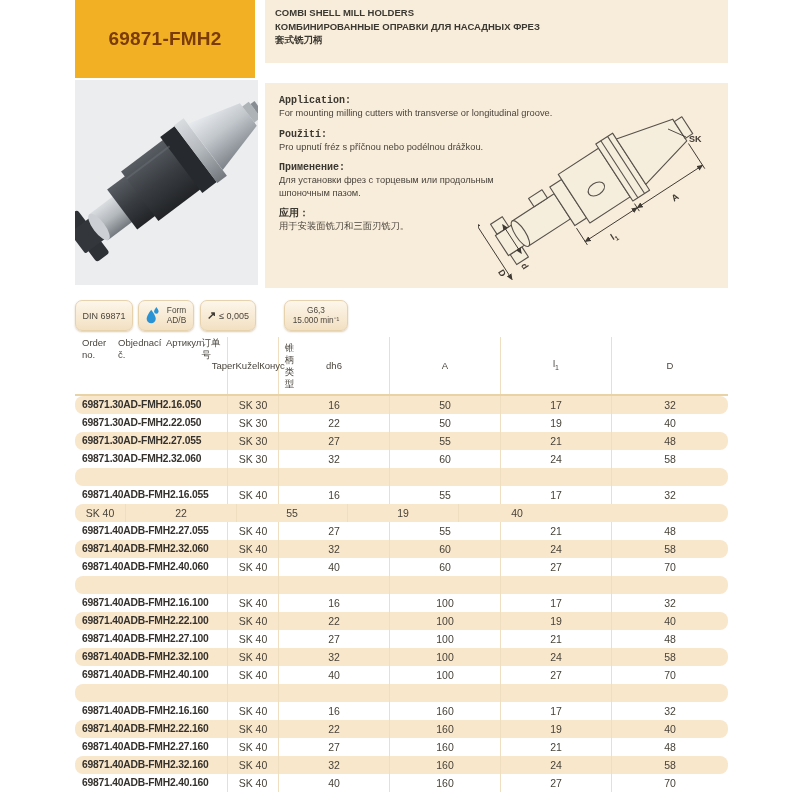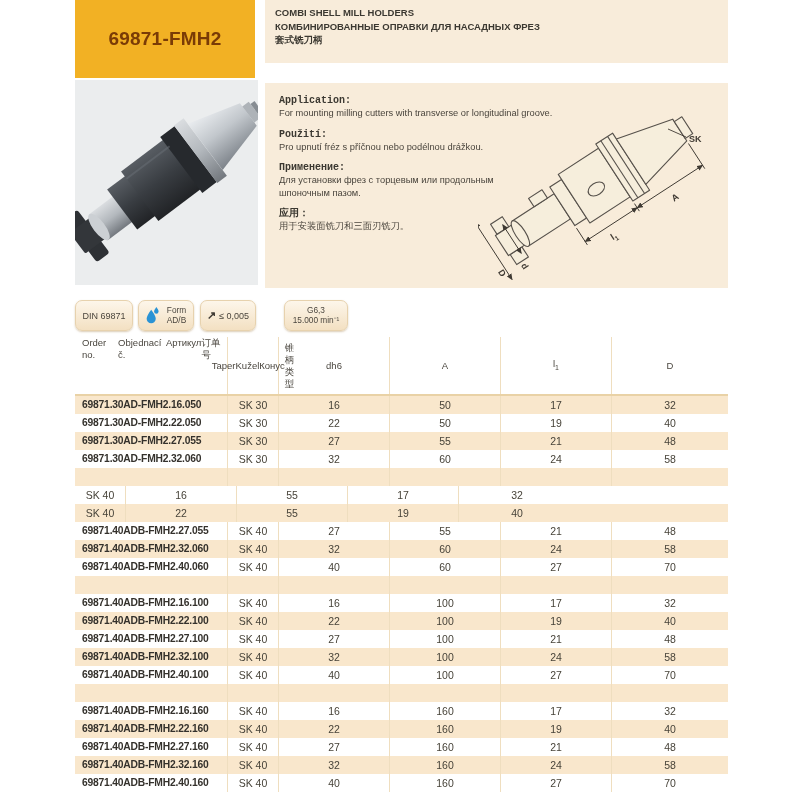--- a/index.html
+++ b/index.html
@@ -41,21 +41,21 @@
 
   .table{position:absolute;left:75px;top:337px;width:653px;}
   .thead{display:flex;height:59px;border-bottom:2px solid var(--header-rule);}
   .th{border-right:1px solid var(--divider);display:flex;justify-content:center;
     align-items:center;font-size:9.5px;line-height:12px;color:var(--head-text);text-align:center;}
   .th:last-child,.td:last-child{border-right:none;}
   .th.c0{align-items:flex-start;text-align:left;}
   .c0{width:153px;padding-left:7px;}
   .c1{width:51px;}.c2{width:111px;}.c3{width:111px;}.c4{width:111px;}.c5{width:116px;}
   .th sub{font-size:7px;}
-  .trow{display:flex;height:18px;}
+  .trow{display:flex;height:18px;border-radius:8px;}
   .trow.shade{background:var(--shade);}
   .td{border-right:1px solid var(--divider);font-size:10.5px;line-height:18px;color:var(--val);
     text-align:center;white-space:nowrap;overflow:hidden;}
   .td.c0{text-align:left;font-weight:700;color:var(--ord);letter-spacing:-0.2px;font-size:10.3px;}
   svg{display:block;}
   .dim-text{font-size:9px;font-weight:700;fill:#3f3a33;}
 </style>
 </head>
 <body>
 
@@ -259,20 +259,21 @@
         </div>
         <div class="trow shade">
           <div class="td c0"></div>
           <div class="td c1"></div>
           <div class="td c2"></div>
           <div class="td c3"></div>
           <div class="td c4"></div>
           <div class="td c5"></div>
         </div>
         <div class="trow">
+          <div class="td c0">69871.40ADB-FMH2.16.055</div>
           <div class="td c1">SK 40</div>
           <div class="td c2">16</div>
           <div class="td c3">55</div>
           <div class="td c4">17</div>
           <div class="td c5">32</div>
         </div>
         <div class="trow shade">
           <div class="td c1">SK 40</div>
           <div class="td c2">22</div>
           <div class="td c3">55</div>

